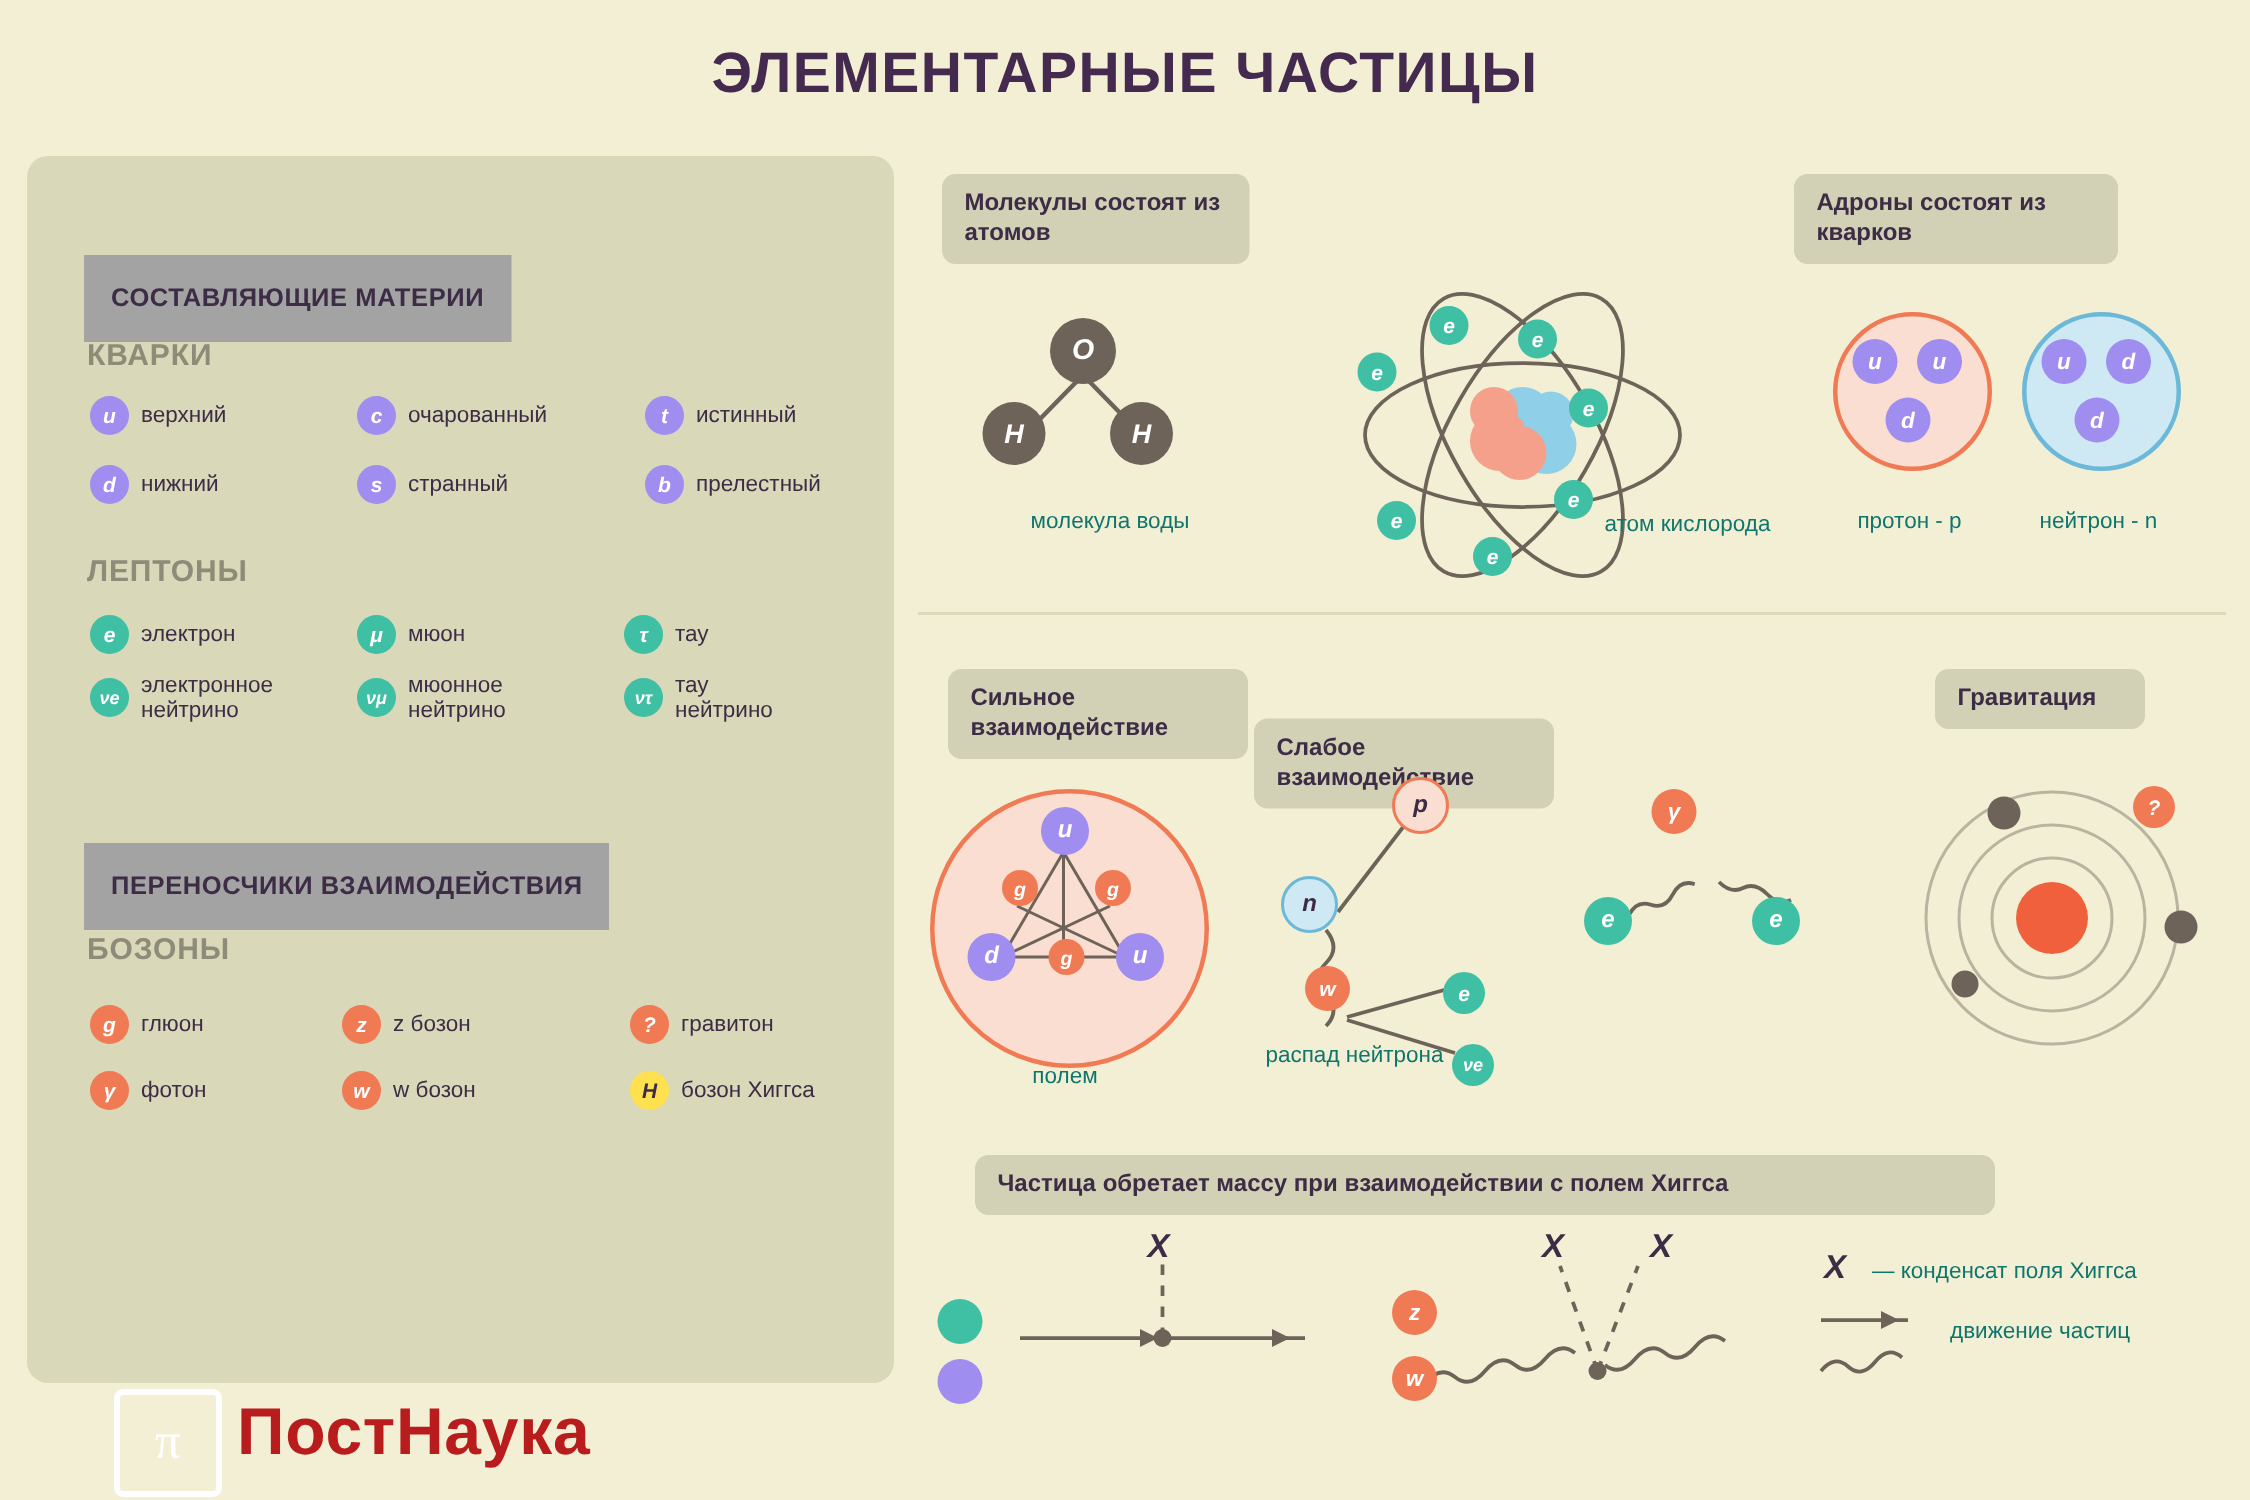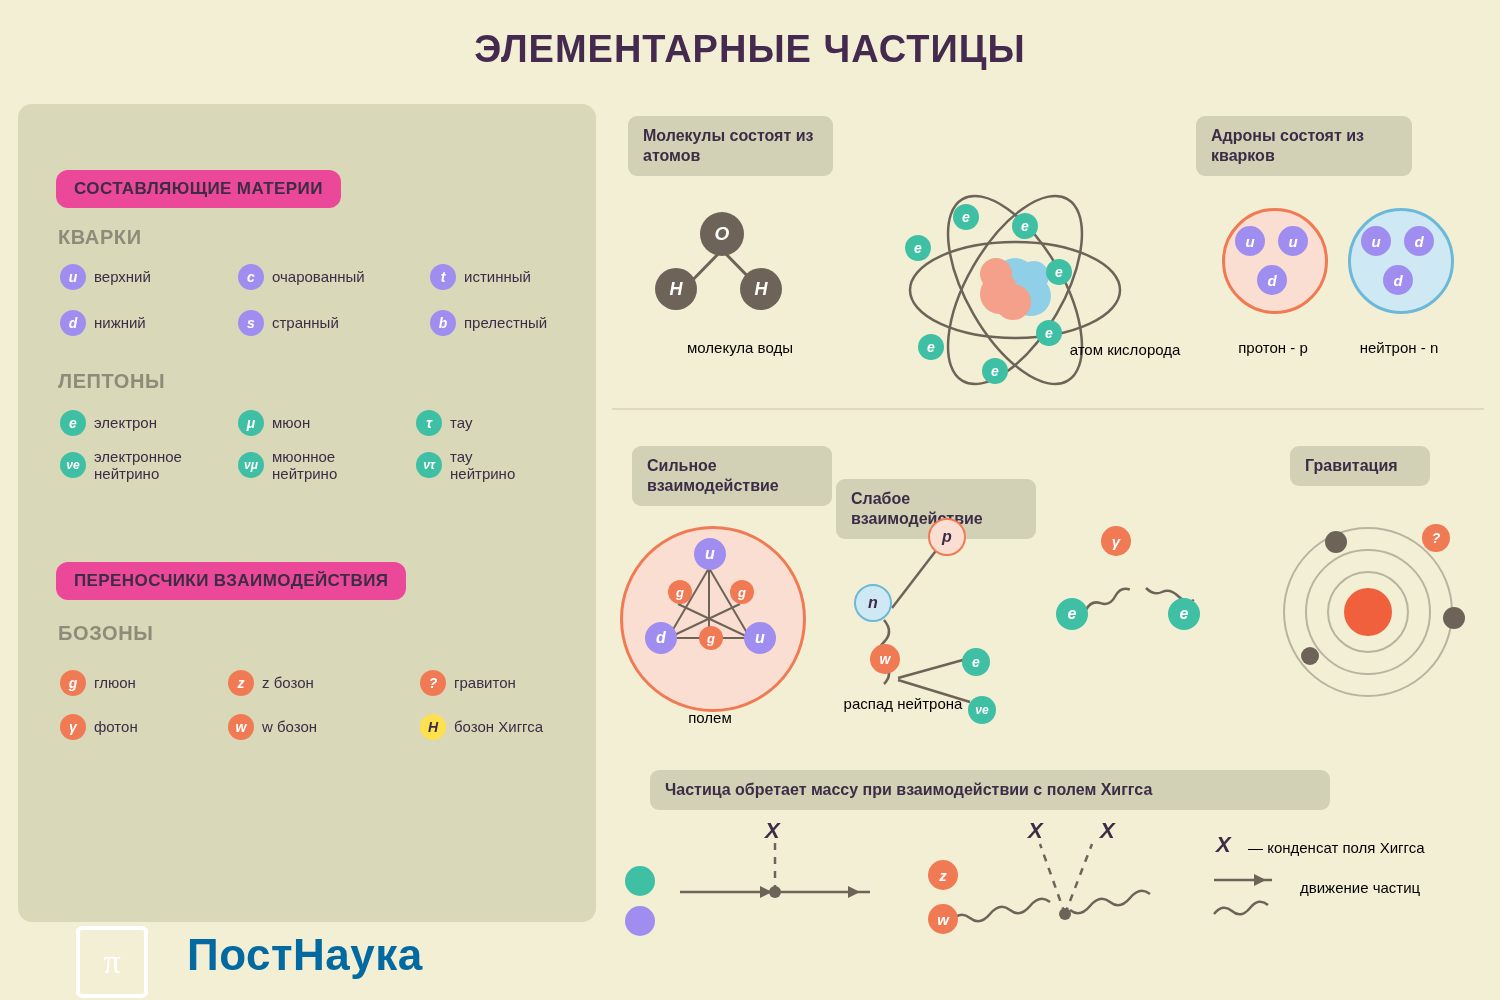--- a/index.html
+++ b/index.html
@@ -38,23 +38,23 @@
     position: absolute;
     left: 18px;
     top: 104px;
     width: 578px;
     height: 818px;
     background: #d9d8b8;
     border-radius: 14px;
   }
   .pill {
     display: inline-block;
-    background: #ec4899;
-    border-radius: 12px;
-    padding: 9px 18px;
+    background: #a3a3a3;
+    border-radius: 0;
+    padding: 19px 18px;
     font-size: 17px;
     font-weight: bold;
     letter-spacing: .4px;
     color: #3d2c46;
   }
   .sect-head {
     position: absolute;
     font-size: 20px;
     font-weight: bold;
     color: #8e8c79;
@@ -96,40 +96,39 @@
     justify-content: center;
     color: #fff;
     font-size: 34px;
     font-family: "Liberation Serif", serif;
   }
   .logo-text {
     position: absolute;
     left: 140px;
     top: 826px;
     font-size: 44px;
-    color: #0369a1;
+    color: #b91c1c;
     font-weight: bold;
     letter-spacing: .5px;
-    margin-left: 29px;
   }
   .hdr {
     position: absolute;
     background: #d2d0b5;
     border-radius: 9px;
     padding: 10px 15px;
     font-size: 16px;
     font-weight: bold;
     line-height: 20px;
     color: #3d2c46;
   }
   .cap {
     position: absolute;
     font-size: 15px;
     line-height: 19px;
-    color: #000000;
+    color: #0f766e;
     text-align: center;
   }
   .node {
     position: absolute;
     border-radius: 50%;
     display: flex;
     align-items: center;
     justify-content: center;
     font-weight: bold;
     font-style: italic;

